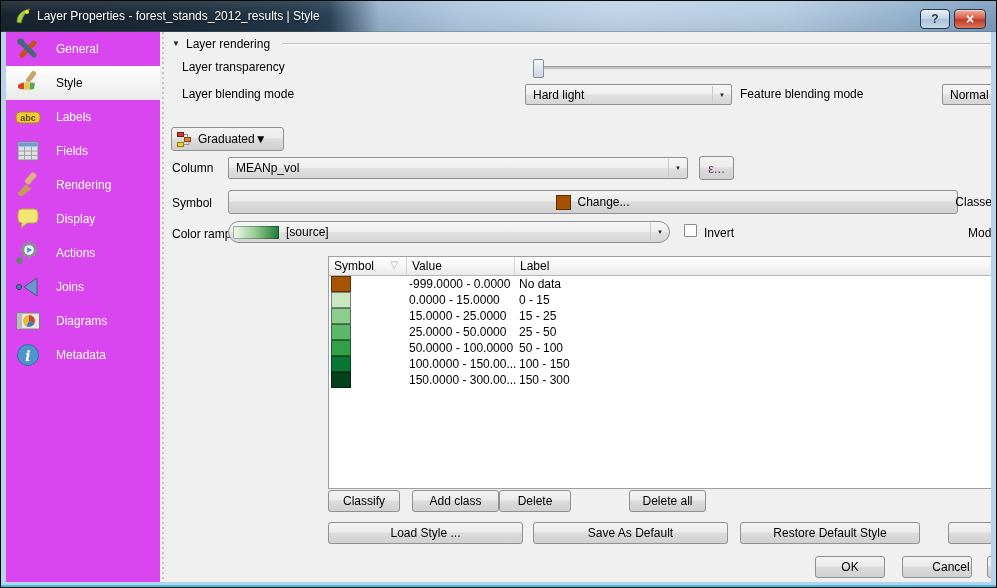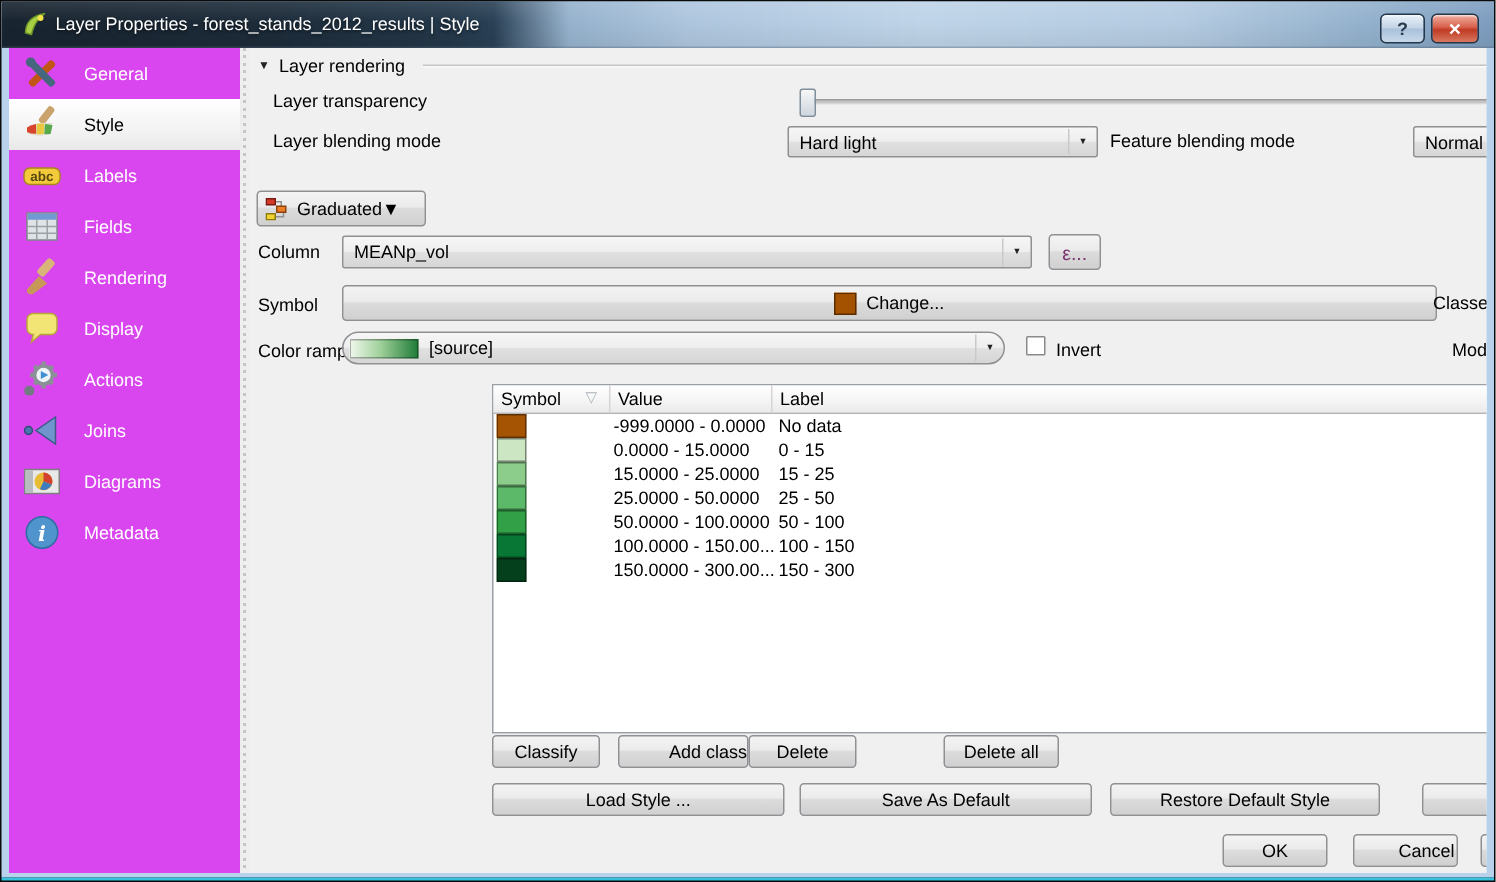--- a/index.html
+++ b/index.html
@@ -310,21 +310,21 @@
         <div class="trow" style="top:115px;">
           <span class="swatch" style="background-color: rgb(5, 64, 28);"></span>
           <span class="cell-value">150.0000 - 300.00...</span>
           <span class="cell-label">150 - 300</span>
         </div>
       </div>
 
       <div class="btn" style="left:162px; top:458px; width:72px; height:22px;">
         <span>Classify</span>
       </div>
-      <div class="btn" style="left:246px; top:458px; width:87px; height:22px;justify-content:flex-end;">
+      <div class="btn" style="left:246px; top:458px; width:87px; height:22px;">
         <span>Add class</span>
       </div>
       <div class="btn" style="left:333px; top:458px; width:72px; height:22px;">
         <span>Delete</span>
       </div>
       <div class="btn" style="left:415px; top:458px; width:77px; height:22px;margin-left:48px;">
         <span>Delete all</span>
       </div>
 
       <div class="btn" style="left:162px; top:490px; width:195px; height:22px;">

